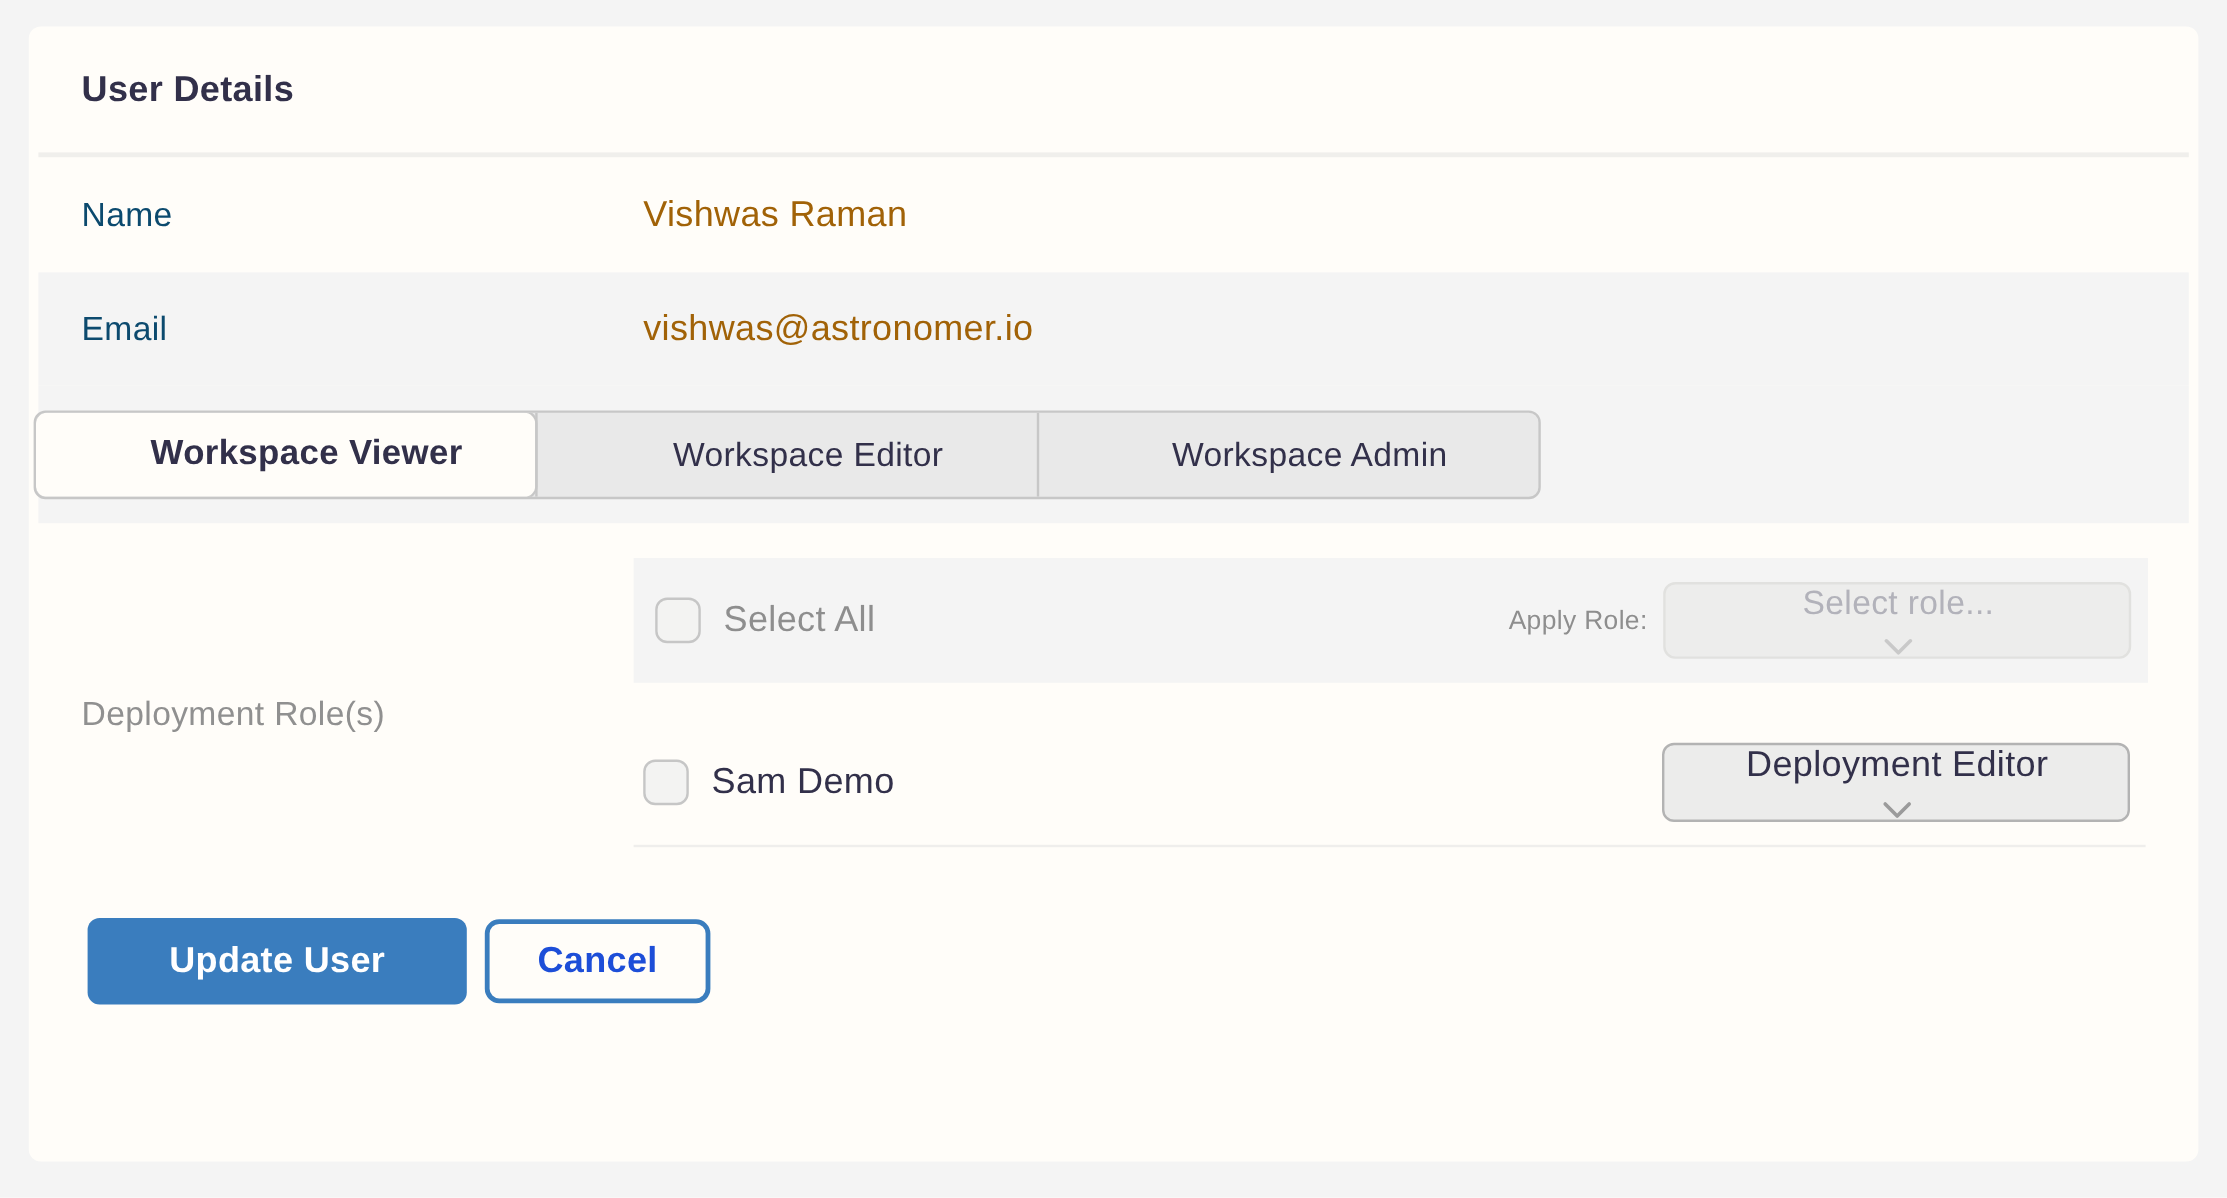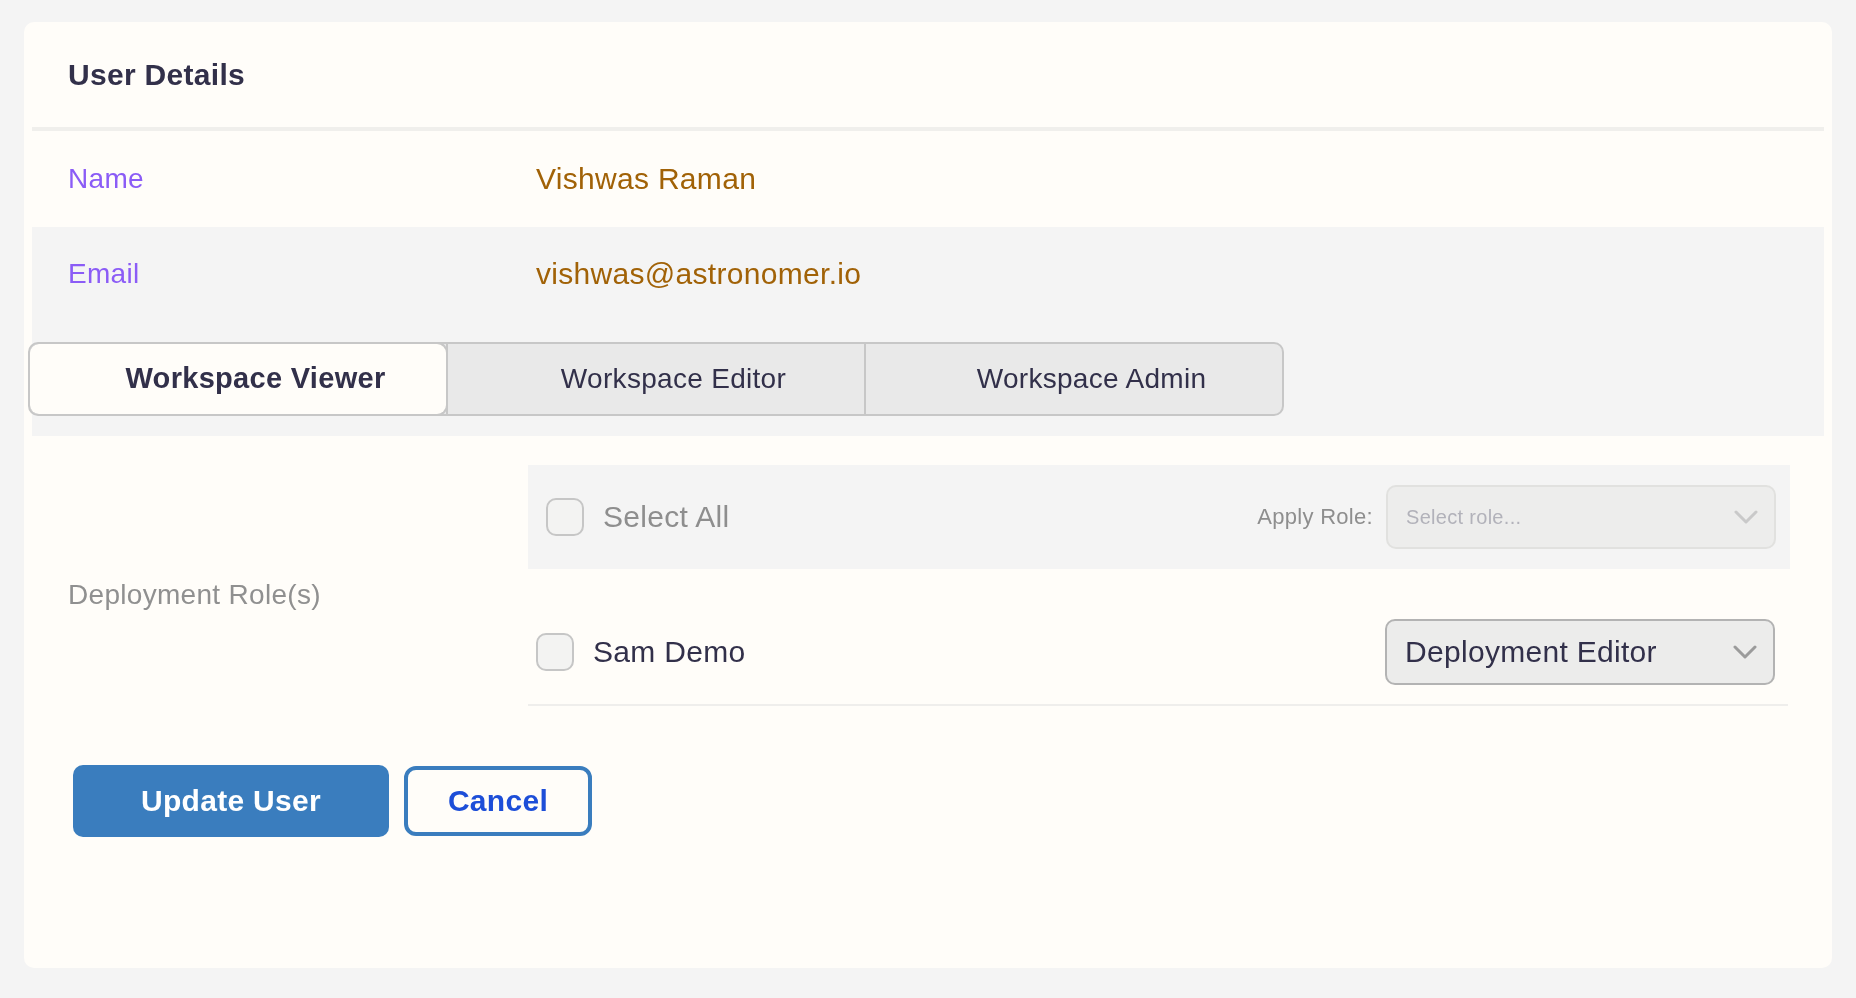--- a/index.html
+++ b/index.html
@@ -38,21 +38,21 @@
   }
   .rows { margin: 0 8px; }
   .field-row { display: flex; align-items: center; }
   .row-name   { height: 96px; background: transparent; }
   .row-email  { height: 94px; background: #f4f4f4; }
   .row-joined { height: 97px; background: transparent; }
   .row-label {
     width: 504px;
     padding-left: 36px;
     font-size: 28px;
-    color: #8b5cf6;
+    color: #0c4a6e;
     letter-spacing: 0.3px;
     flex: none;
   }
   .row-value {
     font-size: 30px;
     font-weight: 400;
     color: #a16207;
     letter-spacing: 0.3px;
   }
   
@@ -140,24 +140,25 @@
   .select-role {
     width: 390px;
     height: 64px;
     background: #ededec;
     border: 2px solid #e1e1df;
     border-radius: 10px;
     display: flex;
     align-items: center;
     justify-content: space-between;
     padding: 0 16px 0 18px;
-    font-size: 20px;
+    font-size: 28px;
     color: #b2b2ba;
     letter-spacing: 0.3px;
     cursor: pointer;
+    flex-direction: column;
   }
   .select-role .chev { color: #c9c9c9; }
   .deployment-item {
     margin-top: 50px;
     display: flex;
     align-items: center;
     padding-right: 49px;
   }
   .dep-name {
     margin-left: 19px;
@@ -174,20 +175,21 @@
     border-radius: 10px;
     display: flex;
     align-items: center;
     justify-content: space-between;
     padding: 0 16px 0 18px;
     font-size: 30px;
     font-weight: 500;
     color: #32304a;
     letter-spacing: 0.3px;
     cursor: pointer;
+    flex-direction: column;
   }
   .role-select .chev { color: #9b9b9b; }
   .item-divider {
     margin-left: -8px;
     width: 1260px;
     height: 2px;
     background: #efeeec;
     margin-top: 19px;
   }
   

